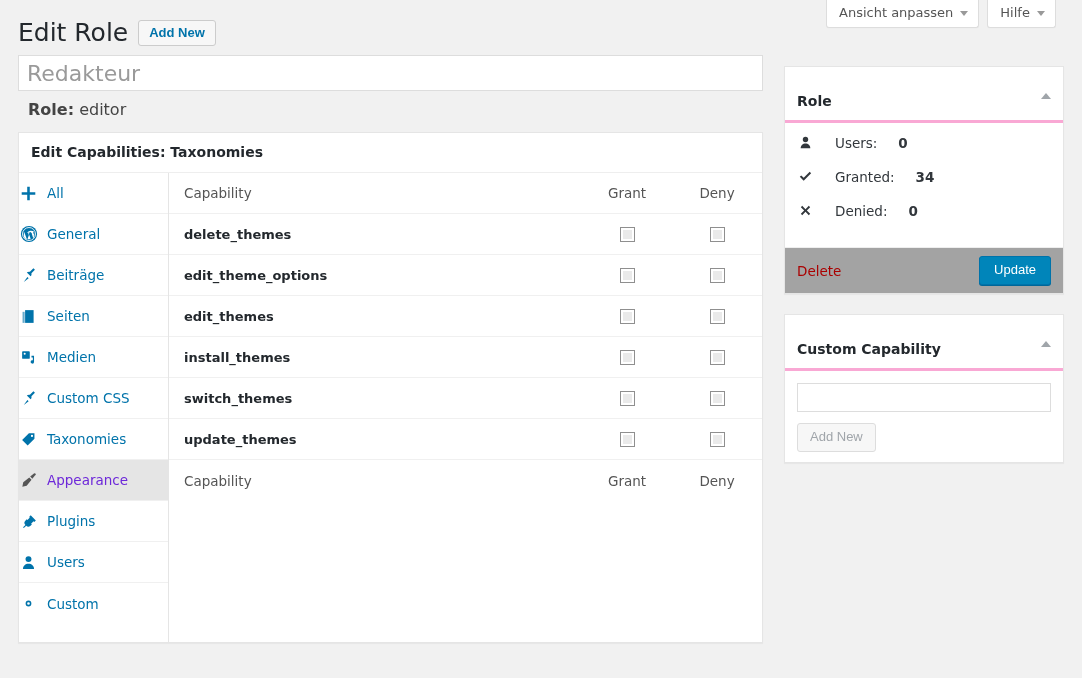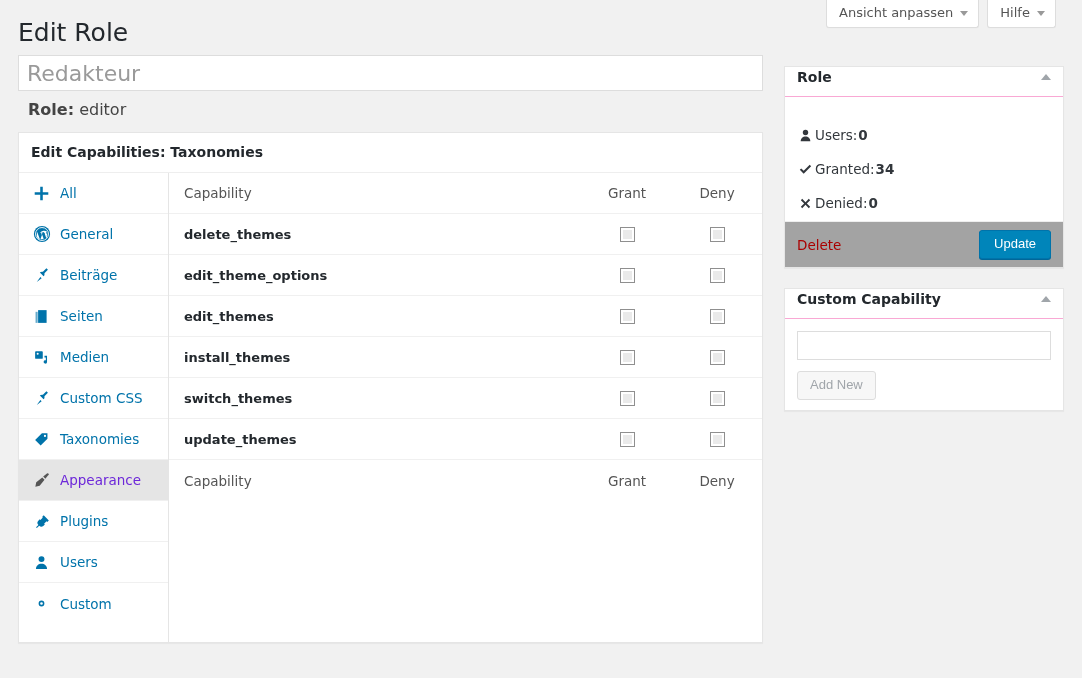--- a/index.html
+++ b/index.html
@@ -22,21 +22,21 @@
     font-size: 13px; color: #555; line-height: 14px;
     display: flex; align-items: center; gap: 7px;
     cursor: pointer; box-shadow: 0 1px 1px -1px rgba(0,0,0,.1);
   }
   .caret-d {
     width: 0; height: 0; border-left: 4px solid transparent;
     border-right: 4px solid transparent; border-top: 5px solid #999;
   }
 
   
-  .title-row { position: absolute; top: 17px; left: 18px; display: flex; align-items: center; gap: 10px; flex-direction: column; }
+  .title-row { position: absolute; top: 17px; left: 18px; display: flex; align-items: center; gap: 10px; }
   .page-title { font-size: 25px; font-weight: 400; color: #23282d; line-height: 32px; }
   .add-new-top {
     border: 1px solid #ccc; background: #f7f7f7; color: #0073aa;
     font-size: 13px; font-weight: bold; padding: 4px 10px 5px;
     border-radius: 3px; cursor: pointer; line-height: 15px;
   }
 
   
   .left-col { position: absolute; left: 18px; top: 55px; width: 745px; }
 
@@ -54,21 +54,21 @@
   .cap-box-header {
     padding: 11px 12px 12px; border-bottom: 1px solid #eee;
     font-size: 14px; font-weight: bold; color: #23282d;
   }
   .cap-body { display: flex; }
 
   
   .cap-nav { width: 150px; border-right: 1px solid #e5e5e5; flex: none; }
   .nav-item {
     display: flex; align-items: center; gap: 9px;
-    height: 41px; padding-left: 13px;
+    height: 41px; 
     border-bottom: 1px solid #f0f0f0;
     font-size: 13.5px; color: #0073aa; cursor: pointer;
   }
   .nav-item:last-child { border-bottom: none; }
   .nav-item.active { background: #e5e5e5; color: #6d28d9; font-weight: normal; }
   .nav-item .ico { width: 19px; height: 19px; display: flex; align-items: center; justify-content: center; flex: none; }
   .nav-item .ico svg { display: block; }
 
   
   .cap-table { flex: 1; }
@@ -87,27 +87,27 @@
   .cbx::after {
     content: ""; position: absolute; left: 2px; top: 2px; right: 2px; bottom: 2px;
     background: #eaeaea;
   }
   .cap-filler { height: 141px; }
 
   
   .right-col { position: absolute; left: 784px; top: 66px; width: 280px; }
   .panel { background: #fff; border: 1px solid #e5e5e5; box-shadow: 0 1px 1px rgba(0,0,0,.04); margin-bottom: 20px; }
   .panel-head {
-    display: flex; align-items: center; justify-content: space-between;
-    padding: 2px 12px 11px; border-bottom: 1px solid #f9a8d4;
+    display: flex; justify-content: space-between;
+    padding: 26px 12px 11px; border-bottom: 3px solid #f9a8d4;
   }
   .panel-title { font-size: 14px; font-weight: bold; color: #23282d; }
   .caret-u { width: 0; height: 0; border-left: 5px solid transparent; border-right: 5px solid transparent; border-bottom: 6px solid #a0a5aa; cursor: pointer; }
   .panel-body { padding: 12px 12px 10px; }
-  .stat { display: flex; align-items: flex-end; gap: 1px; font-size: 13.5px; color: #32373c; height: 34px; }
+  .stat { display: flex; align-items: flex-start; gap: 21px; font-size: 13.5px; color: #32373c; height: 34px; }
   .stat .sico { width: 17px; display: flex; align-items: center; justify-content: center; flex: none; }
   .stat b { font-weight: bold; }
   .panel-footer {
     display: flex; align-items: center; justify-content: space-between;
     padding: 8px 12px; border-top: 1px solid #eee; background: #a3a3a3;
   }
   .delete-link { color: #a00; font-size: 13.5px; text-decoration: none; cursor: pointer; }
   .btn-primary {
     background: #0085ba; border: 1px solid #0073aa; color: #fff;
     font-size: 13px; padding: 6px 14px 7px; border-radius: 3px; cursor: pointer;

